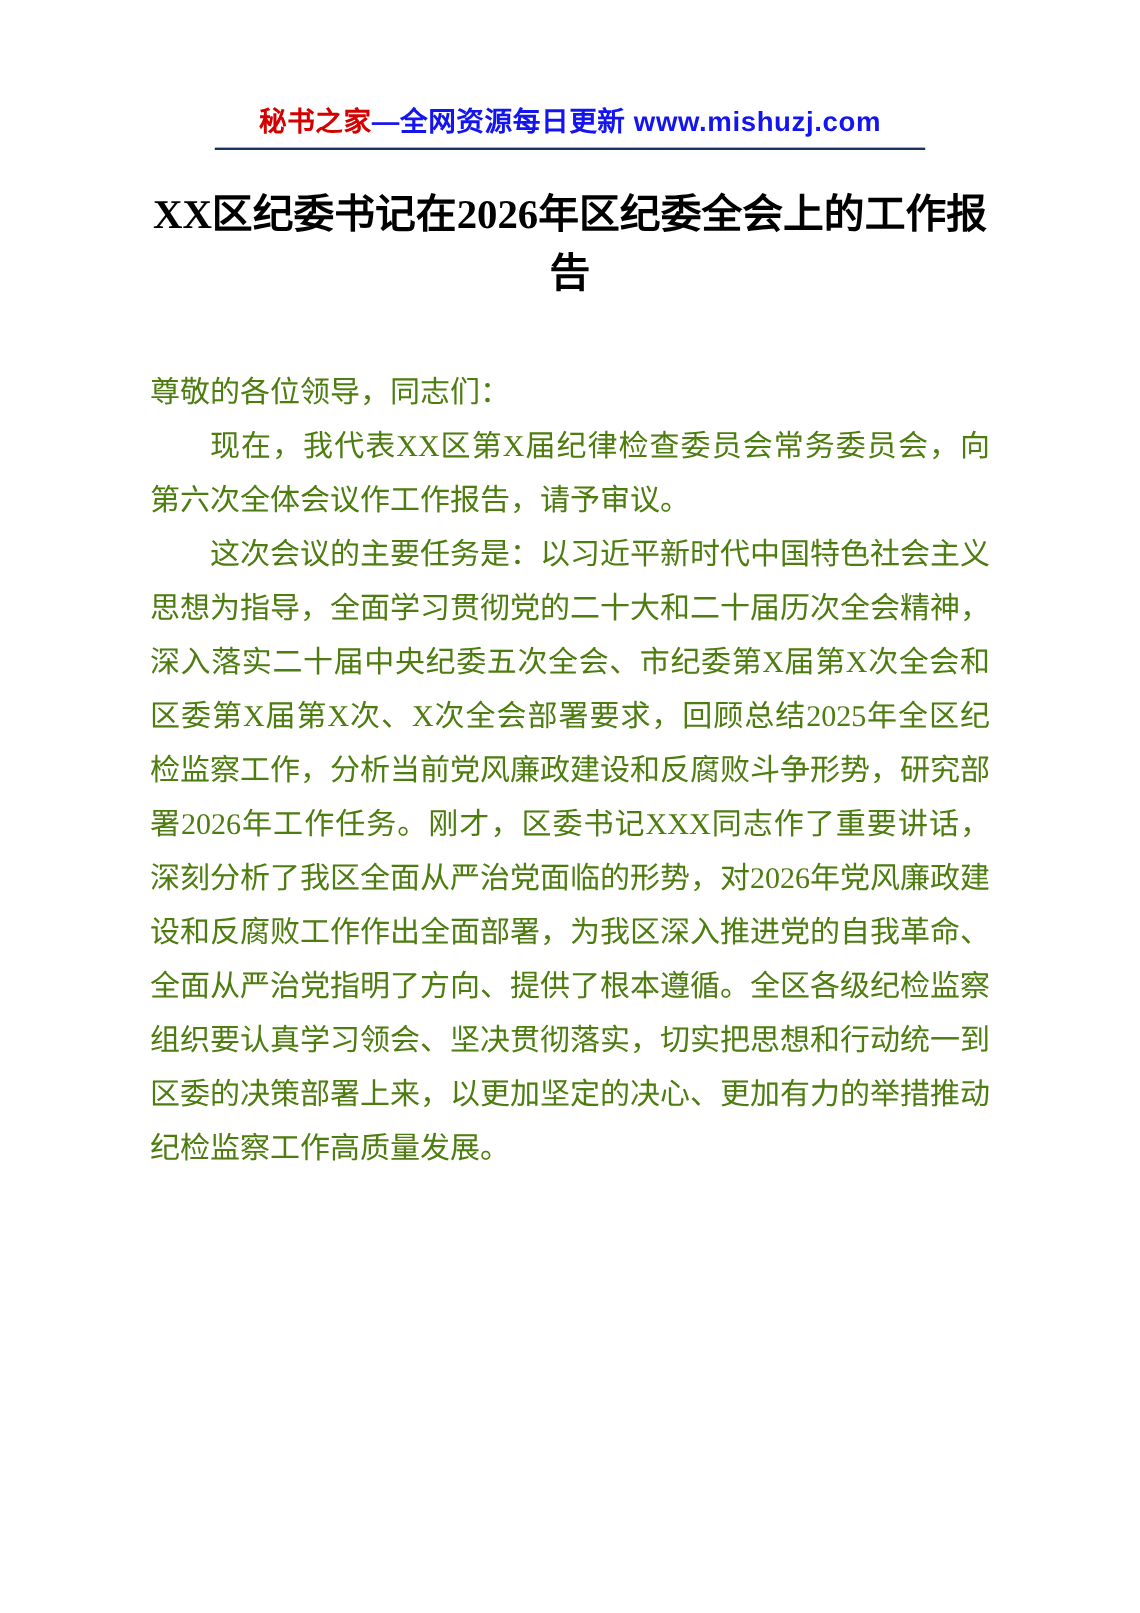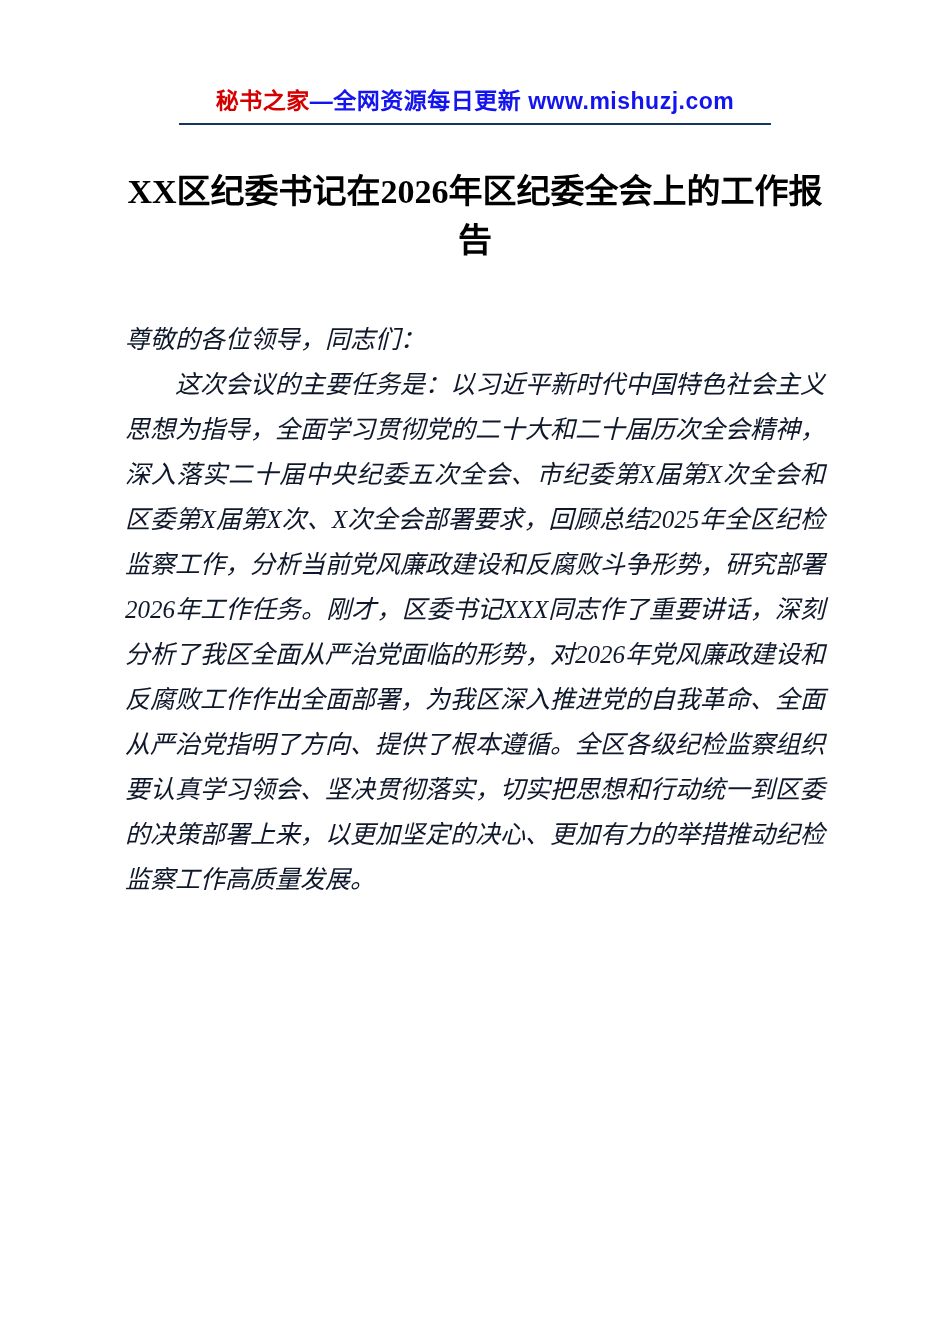--- a/index.html
+++ b/index.html
@@ -34,52 +34,52 @@
   .header-rule {
     width: 592px;
     height: 0;
     margin: 7px auto 0 auto;
     border-bottom: 2px solid #17365d;
   }
 
   
   .doc-title {
     width: 706px;
-    margin: 42px auto 0 auto;
+    margin: 30px auto 0 auto;
     text-align: center;
     font-size: 34px;
     line-height: 49px;
     font-weight: 700;
     color: #000000;
   }
 
   
   .doc-body {
     width: 700px;
     margin: 52px auto 0 auto;
     font-size: 25px;
     line-height: 45px;
     text-align: justify;
-    color: #0f172a;
-    font-style: italic;
+    color: #4d7c0f;
   }
   .doc-body p { text-indent: 2em; }
   .doc-body p.no-indent { text-indent: 0; }
 </style>
 </head>
 <body>
 
 <div class="page">
 
   <div class="doc-header">
     <span class="brand">秘书之家</span><span class="tagline">—全网资源每日更新 </span><span class="site-url">www.mishuzj.com</span>
   </div>
 
   <div class="header-rule"></div>
 
   <h1 class="doc-title">XX区纪委书记在2026年区纪委全会上的工作报告</h1>
 
   <div class="doc-body">
     <p class="no-indent">尊敬的各位领导，同志们：</p>
+    <p>现在，我代表XX区第X届纪律检查委员会常务委员会，向第六次全体会议作工作报告，请予审议。</p>
     <p>这次会议的主要任务是：以习近平新时代中国特色社会主义思想为指导，全面学习贯彻党的二十大和二十届历次全会精神，深入落实二十届中央纪委五次全会、市纪委第X届第X次全会和区委第X届第X次、X次全会部署要求，回顾总结2025年全区纪检监察工作，分析当前党风廉政建设和反腐败斗争形势，研究部署2026年工作任务。刚才，区委书记XXX同志作了重要讲话，深刻分析了我区全面从严治党面临的形势，对2026年党风廉政建设和反腐败工作作出全面部署，为我区深入推进党的自我革命、全面从严治党指明了方向、提供了根本遵循。全区各级纪检监察组织要认真学习领会、坚决贯彻落实，切实把思想和行动统一到区委的决策部署上来，以更加坚定的决心、更加有力的举措推动纪检监察工作高质量发展。</p>
   </div>
 
 </div>
 
 </body></html>

